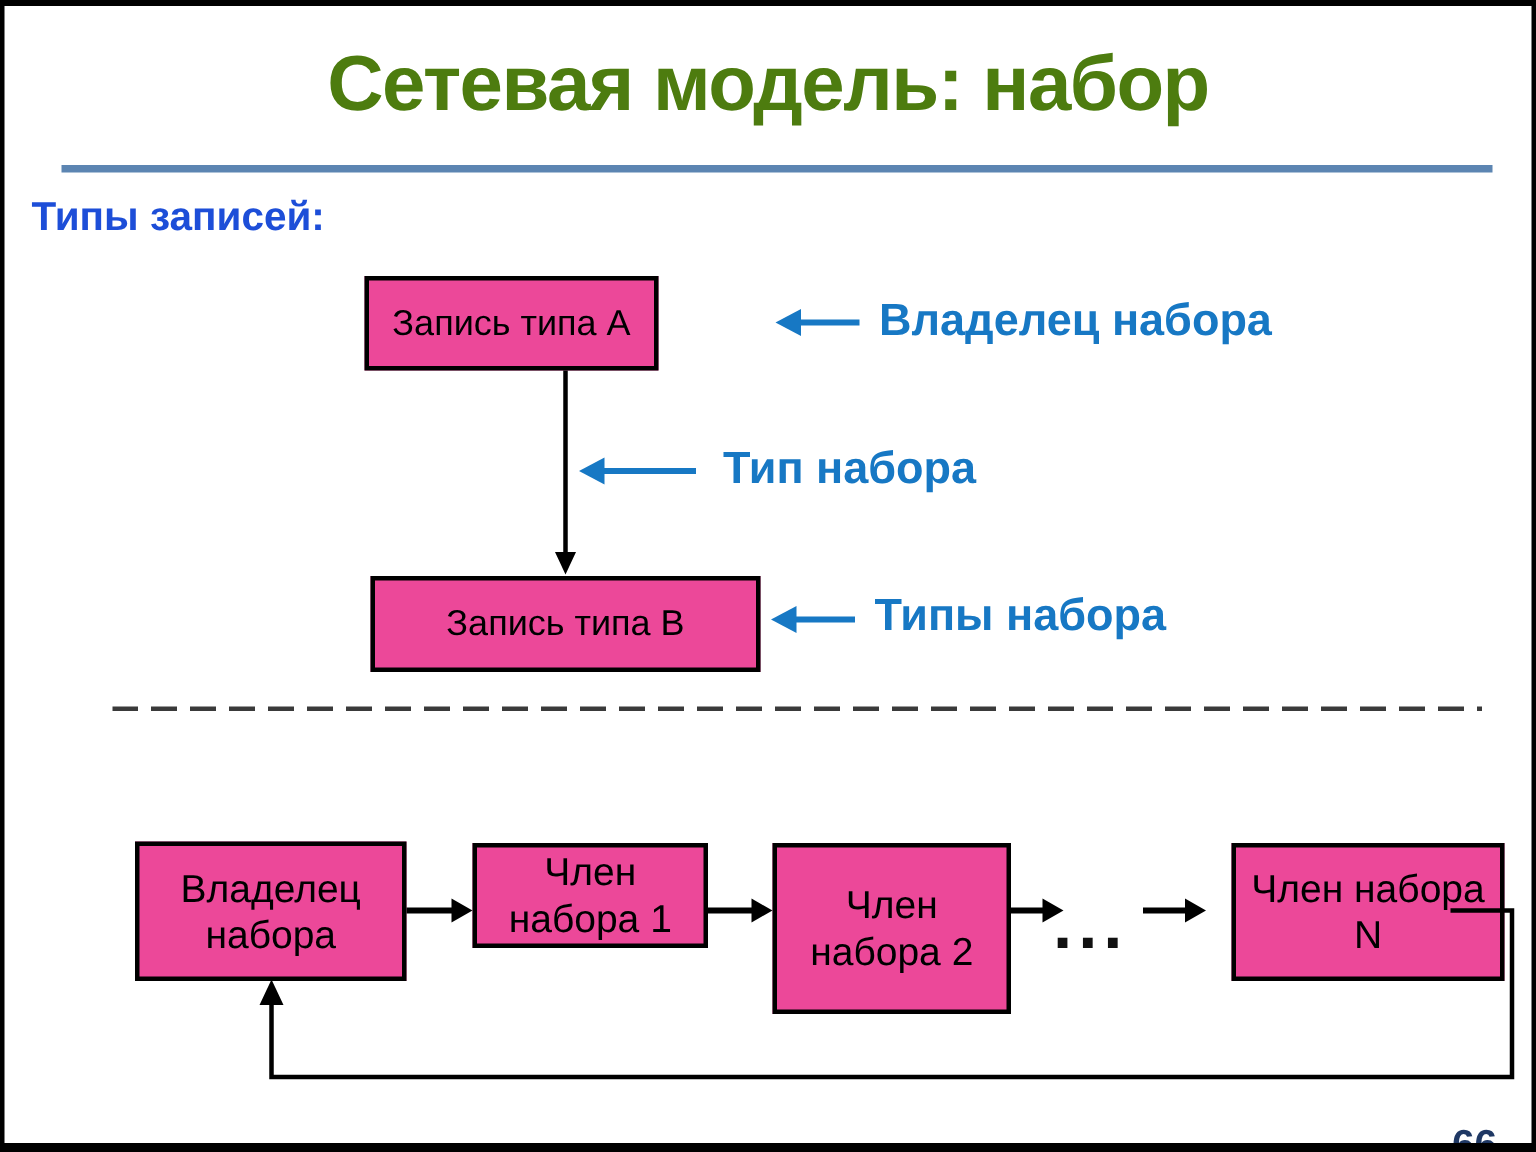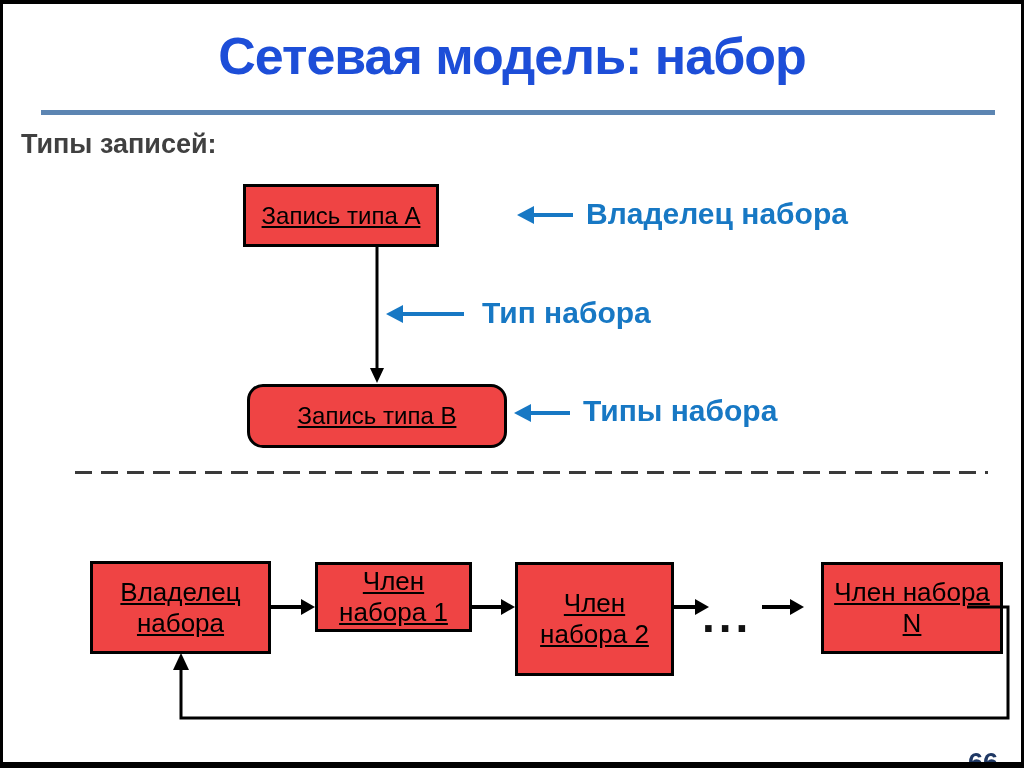--- a/index.html
+++ b/index.html
@@ -13,43 +13,42 @@
     border-right:3px solid #000;
     border-bottom:6px solid #000;
     overflow:hidden;
     font-family:"Liberation Sans", sans-serif;
     color:#000;
   }
   .title{
     position:absolute;left:0;top:22px;width:100%;
     text-align:center;
     font-size:52px;font-weight:700;letter-spacing:-1px;
-    color:#1d4ed8;
+    color:#4d7c0f;
   }
   .rule{
     position:absolute;left:38px;top:106px;width:954px;height:5px;
     background:#5C85B2;
   }
   .section-heading{
     position:absolute;
-    font-size:27px;font-weight:700;color:#404040;
+    font-size:27px;font-weight:700;color:#1d4ed8;
   }
   .h-types{left:18px;top:125px;}
   .h-instances{left:18px;top:488px;}
   .dbox{
     position:absolute;
     box-sizing:border-box;
     border:3px solid #000;
-    background:#ef4444;
+    background:#ec4899;
     display:flex;align-items:center;justify-content:center;
     text-align:center;
-    text-decoration:underline;
   }
   .box-a{left:240px;top:180px;width:196px;height:63px;font-size:24px;}
-  .box-b{left:244px;top:380px;width:260px;height:64px;font-size:24px;border-radius:16px;}
+  .box-b{left:244px;top:380px;width:260px;height:64px;font-size:24px;}
   .blue-label{
     position:absolute;
     font-size:30px;font-weight:700;color:#1778C4;white-space:nowrap;
   }
   .lbl-owner{left:583px;top:193px;}
   .lbl-settype{left:479px;top:292px;}
   .lbl-member{left:580px;top:390px;}
   .dashed-sep{
     position:absolute;left:72px;top:467px;width:913px;height:3px;
     background:repeating-linear-gradient(90deg,#3a3a3a 0 17px,transparent 17px 26px);

